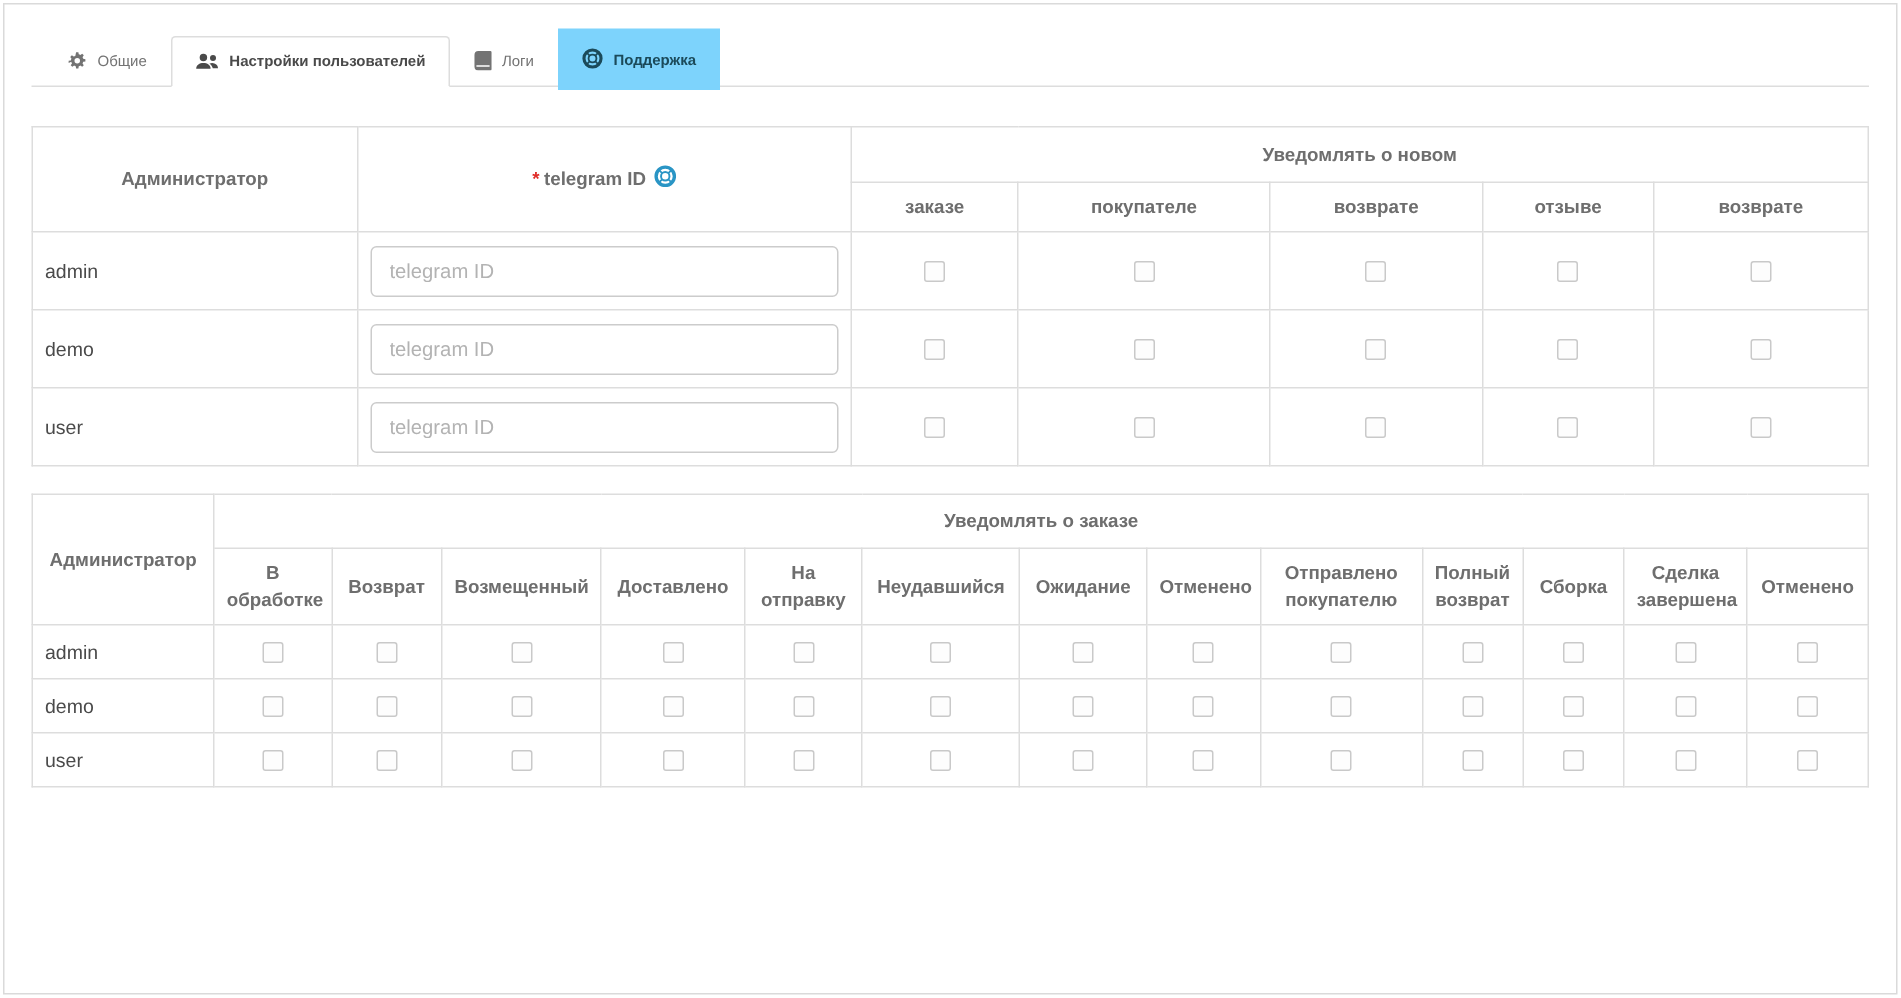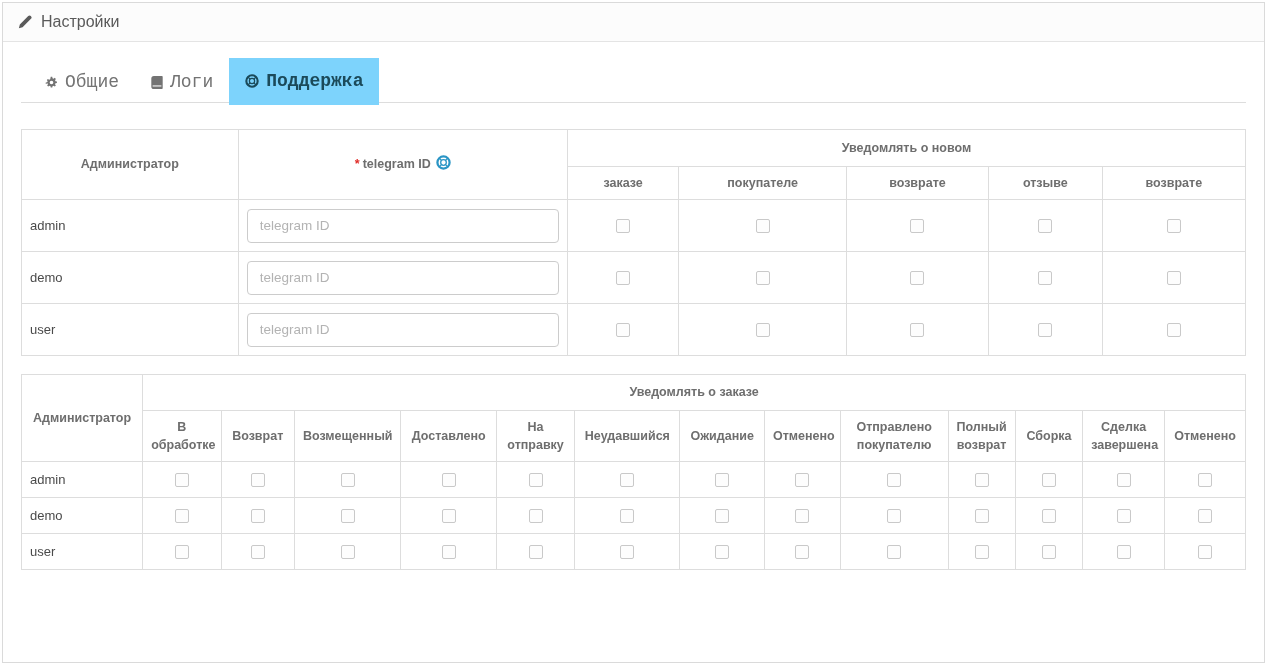--- a/index.html
+++ b/index.html
@@ -10,23 +10,23 @@
            border:1px solid #dadada; background:#fff; overflow:hidden; }
   .panel-heading { height:39px; padding:10px 15px; background:#fcfcfc;
                    border-bottom:1px solid #e4e4e4; color:#5a5a5a; font-size:16px;
                    display:flex; align-items:center; gap:9px; }
   .panel-heading .ic svg { display:block; }
   .panel-body { padding:16px 18px 20px 18px; }
 
   
   .nav-tabs { display:flex; list-style:none; margin:0; padding:0 0 0 8px;
               border-bottom:1px solid #ddd; align-items:flex-end; }
-  .nav-tabs li { display:flex; align-items:center; gap:7px; padding:10px 15px;
-                 font-size:18px; color:#737373; cursor:pointer; margin-bottom:-1px;
-                 border:1px solid transparent; border-radius:3px 3px 0 0; white-space:nowrap;font-family:Liberation Mono, monospace; }
+  .nav-tabs li { display:flex; align-items:flex-end; gap:7px; padding:10px 15px;
+                 font-size:10px; color:#737373; cursor:pointer; margin-bottom:-1px;
+                 border:1px solid transparent; border-radius:3px 3px 0 0; white-space:nowrap; }
   .nav-tabs li .ic { display:flex; }
   .nav-tabs li.active { background:#fff; border-color:#ddd #ddd transparent #ddd;
                         font-weight:bold; color:#4a4a4a; }
   .nav-tabs li.highlight { background:#7dd3fc; color:#1b4a5a; font-weight:bold;
                            border-color:transparent; padding-top:12px; padding-bottom:13px;
                            margin-bottom:-3px; border-radius:0; }
   .sub-nav { margin-top:27px; }
 
   
   table.grid { width:100%; border-collapse:collapse; table-layout:fixed; background:#fff; }
@@ -60,39 +60,44 @@
   .req { color:#e02b27; font-weight:bold; margin-right:3px; }
   .help-ic { color:#2a95c5; margin-left:5px; vertical-align:-2px; display:inline-block; cursor:pointer; }
   .help-ic svg { display:block; }
 </style>
 </head>
 <body>
 
 <div class="page">
   <div class="panel">
 
-    <div class="panel-heading">
-      <span class="ic">
-        <svg viewBox="0 0 16 16" width="14" height="14">
-            <path fill="#5a5a5a" d="M11.7 1.2a2.1 2.1 0 0 1 3 0l.1.1a2.1 2.1 0 0 1 0 3l-9.6 9.6L1 15l1.1-4.2 9.6-9.6zm-8.9 10l2 2-2.6.6.6-2.6z"></path>
-          </svg>
-      </span>
-      <span>Настройки</span>
-    </div>
 
     <div class="panel-body">
 
       <ul class="nav-tabs" id="main-tabs">
           <li class="">
             <span class="ic">
               <svg viewBox="0 0 17 17" width="13" height="13">
                 <path fill="currentColor" d="M9.5 1l.3 1.9c.5.1 1 .3 1.4.6l1.6-1.1 1.4 1.4-1.1 1.6c.3.4.5.9.6 1.4l1.9.3v2l-1.9.3c-.1.5-.3 1-.6 1.4l1.1 1.6-1.4 1.4-1.6-1.1c-.4.3-.9.5-1.4.6l-.3 1.9h-2l-.3-1.9c-.5-.1-1-.3-1.4-.6l-1.6 1.1-1.4-1.4 1.1-1.6c-.3-.4-.5-.9-.6-1.4L1 10.5v-2l1.9-.3c.1-.5.3-1 .6-1.4L2.4 5.2l1.4-1.4 1.6 1.1c.4-.3.9-.5 1.4-.6L7.5 1h2zM8.5 6.1a2.4 2.4 0 1 0 0 4.8 2.4 2.4 0 0 0 0-4.8z"></path>
               </svg>
             </span>
             <span>Общие</span>
+          </li>
+          <li class="active ">
+            <span class="ic">
+              <svg viewBox="0 0 20 14" width="16" height="12">
+                <g fill="currentColor">
+                  <circle cx="7" cy="3.6" r="3.1"></circle>
+                  <path d="M1 13c0-3.1 2.8-4.7 6-4.7s6 1.6 6 4.7z"></path>
+                  <circle cx="15" cy="4" r="2.5"></circle>
+                  <path d="M14.3 8.3c2.7.2 4.9 1.7 4.9 4.4h-4.4c-.3-1.7-1.3-3.1-2.8-3.9.7-.3 1.5-.5 2.3-.5z"></path>
+                </g>
+              </svg>
+            </span>
+            <span>Настройки пользователей</span>
           </li>
           <li class="">
             <span class="ic">
               <svg viewBox="0 0 14 16" width="12" height="13">
                 <path fill="currentColor" d="M3.2 0H13a1 1 0 0 1 1 1v14a1 1 0 0 1-1 1H3.2A3.2 3.2 0 0 1 0 12.8V3.2A3.2 3.2 0 0 1 3.2 0z"></path>
                 <path fill="#fff" d="M1.6 11.6h10.8v1.3H1.6z"></path>
               </svg>
             </span>
             <span>Логи</span>
           </li>

